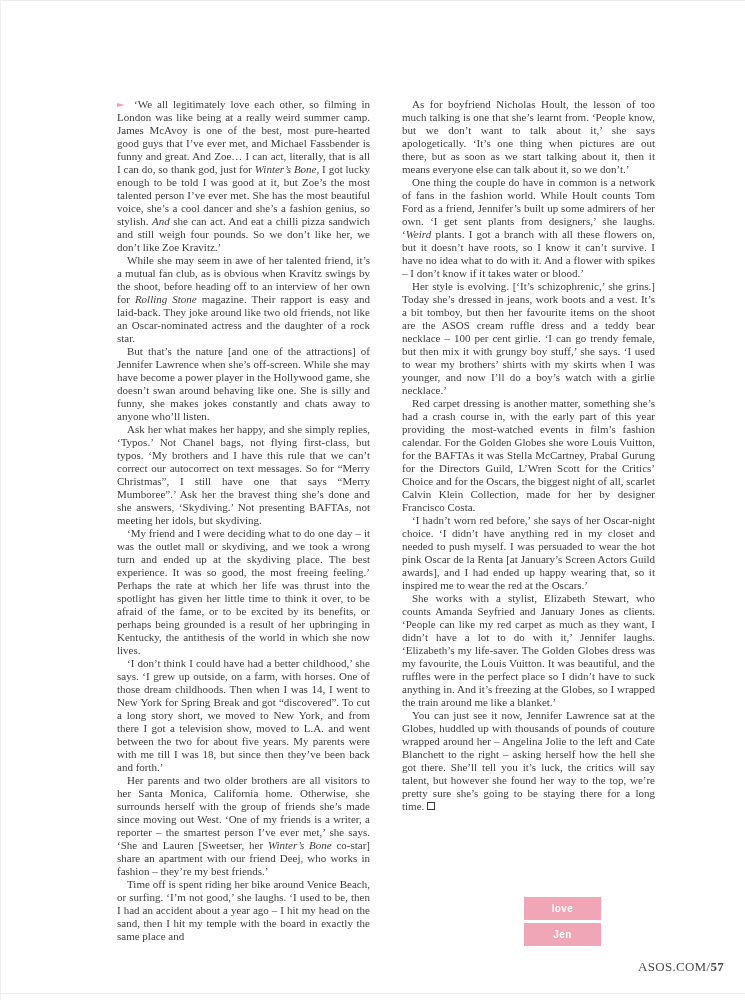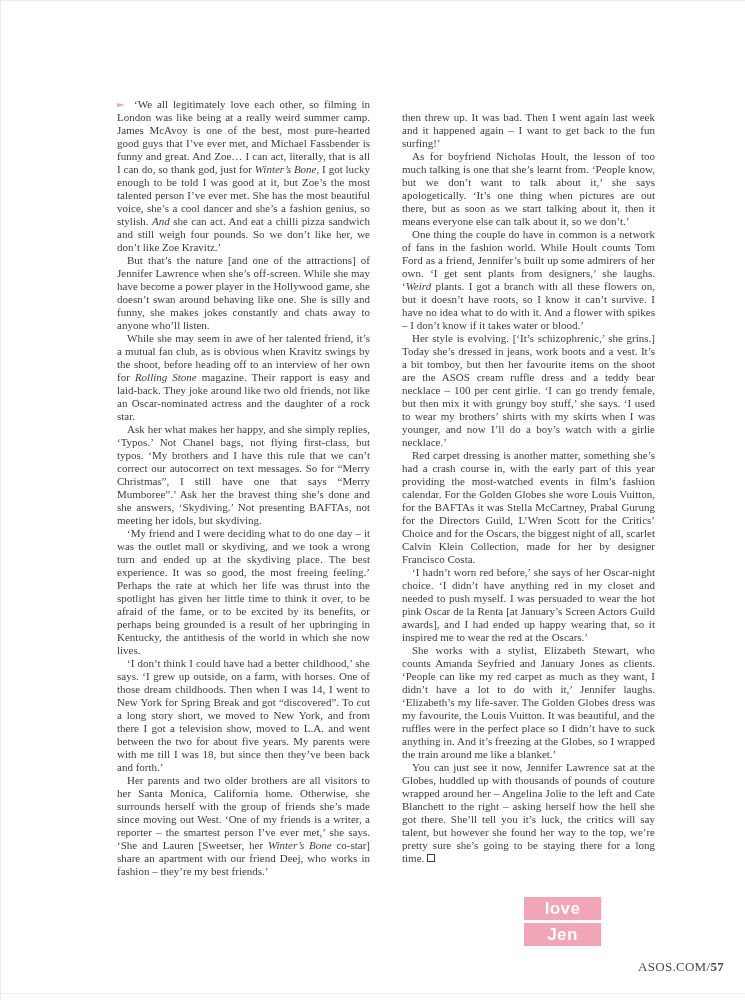--- a/index.html
+++ b/index.html
@@ -10,21 +10,21 @@
     box-sizing:border-box;
     border-top:1px solid #ededed;
     border-left:1px solid #ededed;
     overflow:hidden;
     font-family:"Liberation Serif","DejaVu Serif",serif;
     --pink:#f1a6b7;
     --ink:#3c3c3c;
   }
   .article {
     position:absolute; left:116px; top:97px; width:538px;
-    display:flex; gap:32px;align-items:center;
+    display:flex; gap:32px;
   }
   .col {
     width:261px;
     text-align:justify;
     font-size:11px; line-height:13px;
     color:var(--ink);
     hyphens:auto; -webkit-hyphens:auto;
   }
   .col p { margin:0; text-indent:10px; }
   .col p.no-indent { text-indent:0; }
@@ -39,21 +39,21 @@
   .endmark {
     display:inline-block; width:6px; height:6px;
     border:1px solid var(--ink);
     margin-left:3px;
   }
   .tag {
     position:absolute; left:523px; width:77px; height:23px;
     background:var(--pink);
     color:#ffffff;
     font-family:"Liberation Sans","DejaVu Sans",sans-serif;
-    font-weight:bold; font-size:17px; letter-spacing:0.4px;
+    font-weight:bold; font-size:10px; letter-spacing:0.4px;
     display:flex; align-items:center; justify-content:center;
     cursor:pointer;
   }
   .tag-love { top:896px; }
   .tag-jen  { top:922px;text-align:center; }
   .footer {
     position:absolute; right:21px; top:958px;
     font-size:13px; color:#4a4a4a; letter-spacing:0.3px;
   }
   .footer .num { font-weight:bold; }
@@ -63,29 +63,29 @@
   }
 </style>
 </head>
 <body>
 
 <div class="page" style="--pink: #f1a6b7; --ink: #3c3c3c;">
 
   <div class="article">
     <div class="col" id="col-left">
         <p class="no-indent"><span class="lead-arrow">►</span>‘We all legitimately love each other, so filming in London was like being at a really weird summer camp. James McAvoy is one of the best, most pure-hearted good guys that I’ve ever met, and Michael Fassbender is funny and great. And Zoe… I can act, literally, that is all I can do, so thank god, just for <i>Winter’s Bone</i>, I got lucky enough to be told I was good at it, but Zoe’s the most talented person I’ve ever met. She has the most beautiful voice, she’s a cool dancer and she’s a fashion genius, so stylish. <i>And</i> she can act. And eat a chilli pizza sandwich and still weigh four pounds. So we don’t like her, we don’t like Zoe Kravitz.’</p>
+        <p>While she may seem in awe of her talented friend, it’s a mutual fan club, as is obvious when Kravitz swings by the shoot, before heading off to an interview of her own for <i>Rolling Stone</i> magazine. Their rapport is easy and laid-back. They joke around like two old friends, not like an Oscar-nominated actress and the daughter of a rock star.</p>
         <p>But that’s the nature [and one of the attractions] of Jennifer Lawrence when she’s off-screen. While she may have become a power player in the Hollywood game, she doesn’t swan around behaving like one. She is silly and funny, she makes jokes constantly and chats away to anyone who’ll listen.</p>
-        <p>While she may seem in awe of her talented friend, it’s a mutual fan club, as is obvious when Kravitz swings by the shoot, before heading off to an interview of her own for <i>Rolling Stone</i> magazine. Their rapport is easy and laid-back. They joke around like two old friends, not like an Oscar-nominated actress and the daughter of a rock star.</p>
         <p>Ask her what makes her happy, and she simply replies, ‘Typos.’ Not Chanel bags, not flying first-class, but typos. ‘My brothers and I have this rule that we can’t correct our autocorrect on text messages. So for “Merry Christmas”, I still have one that says “Merry Mumboree”.’ Ask her the bravest thing she’s done and she answers, ‘Skydiving.’ Not presenting BAFTAs, not meeting her idols, but skydiving.</p>
         <p>‘My friend and I were deciding what to do one day – it was the outlet mall or skydiving, and we took a wrong turn and ended up at the skydiving place. The best experience. It was so good, the most freeing feeling.’ Perhaps the rate at which her life was thrust into the spotlight has given her little time to think it over, to be afraid of the fame, or to be excited by its benefits, or perhaps being grounded is a result of her upbringing in Kentucky, the antithesis of the world in which she now lives.</p>
         <p>‘I don’t think I could have had a better childhood,’ she says. ‘I grew up outside, on a farm, with horses. One of those dream childhoods. Then when I was 14, I went to New York for Spring Break and got “discovered”. To cut a long story short, we moved to New York, and from there I got a television show, moved to L.A. and went between the two for about five years. My parents were with me till I was 18, but since then they’ve been back and forth.’</p>
         <p>Her parents and two older brothers are all visitors to her Santa Monica, California home. Otherwise, she surrounds herself with the group of friends she’s made since moving out West. ‘One of my friends is a writer, a reporter – the smartest person I’ve ever met,’ she says. ‘She and Lauren [Sweetser, her <i>Winter’s Bone</i> co-star] share an apartment with our friend Deej, who works in fashion – they’re my best friends.’</p>
+        <p>Time off is spent riding her bike around Venice Beach, or surfing. ‘I’m not good,’ she laughs. ‘I used to be, then I had an accident about a year ago – I hit my head on the sand, then I hit my temple with the board in exactly the same place and</p>
       </div>
     <div class="col" id="col-right">
-        <p class="no-indent">then threw up. It was bad. Then I went again last week and it happened again – I want to get back to the fun surfing!’</p>
         <p>As for boyfriend Nicholas Hoult, the lesson of too much talking is one that she’s learnt from. ‘People know, but we don’t want to talk about it,’ she says apologetically. ‘It’s one thing when pictures are out there, but as soon as we start talking about it, then it means everyone else can talk about it, so we don’t.’</p>
         <p>One thing the couple do have in common is a network of fans in the fashion world. While Hoult counts Tom Ford as a friend, Jennifer’s built up some admirers of her own. ‘I get sent plants from designers,’ she laughs. ‘<i>Weird</i> plants. I got a branch with all these flowers on, but it doesn’t have roots, so I know it can’t survive. I have no idea what to do with it. And a flower with spikes – I don’t know if it takes water or blood.’</p>
         <p>Her style is evolving. [‘It’s schizophrenic,’ she grins.] Today she’s dressed in jeans, work boots and a vest. It’s a bit tomboy, but then her favourite items on the shoot are the ASOS cream ruffle dress and a teddy bear necklace – 100 per cent girlie. ‘I can go trendy female, but then mix it with grungy boy stuff,’ she says. ‘I used to wear my brothers’ shirts with my skirts when I was younger, and now I’ll do a boy’s watch with a girlie necklace.’</p>
         <p>Red carpet dressing is another matter, something she’s had a crash course in, with the early part of this year providing the most-watched events in film’s fashion calendar. For the Golden Globes she wore Louis Vuitton, for the BAFTAs it was Stella McCartney, Prabal Gurung for the Directors Guild, L’Wren Scott for the Critics’ Choice and for the Oscars, the biggest night of all, scarlet Calvin Klein Collection, made for her by designer Francisco Costa.</p>
         <p>‘I hadn’t worn red before,’ she says of her Oscar-night choice. ‘I didn’t have anything red in my closet and needed to push myself. I was persuaded to wear the hot pink Oscar de la Renta [at January’s Screen Actors Guild awards], and I had ended up happy wearing that, so it inspired me to wear the red at the Oscars.’</p>
         <p>She works with a stylist, Elizabeth Stewart, who counts Amanda Seyfried and January Jones as clients. ‘People can like my red carpet as much as they want, I didn’t have a lot to do with it,’ Jennifer laughs. ‘Elizabeth’s my life-saver. The Golden Globes dress was my favourite, the Louis Vuitton. It was beautiful, and the ruffles were in the perfect place so I didn’t have to suck anything in. And it’s freezing at the Globes, so I wrapped the train around me like a blanket.’</p>
         <p>You can just see it now, Jennifer Lawrence sat at the Globes, huddled up with thousands of pounds of couture wrapped around her – Angelina Jolie to the left and Cate Blanchett to the right – asking herself how the hell she got there. She’ll tell you it’s luck, the critics will say talent, but however she found her way to the top, we’re pretty sure she’s going to be staying there for a long time.<span class="endmark"></span></p>
       </div>
   </div>
 

